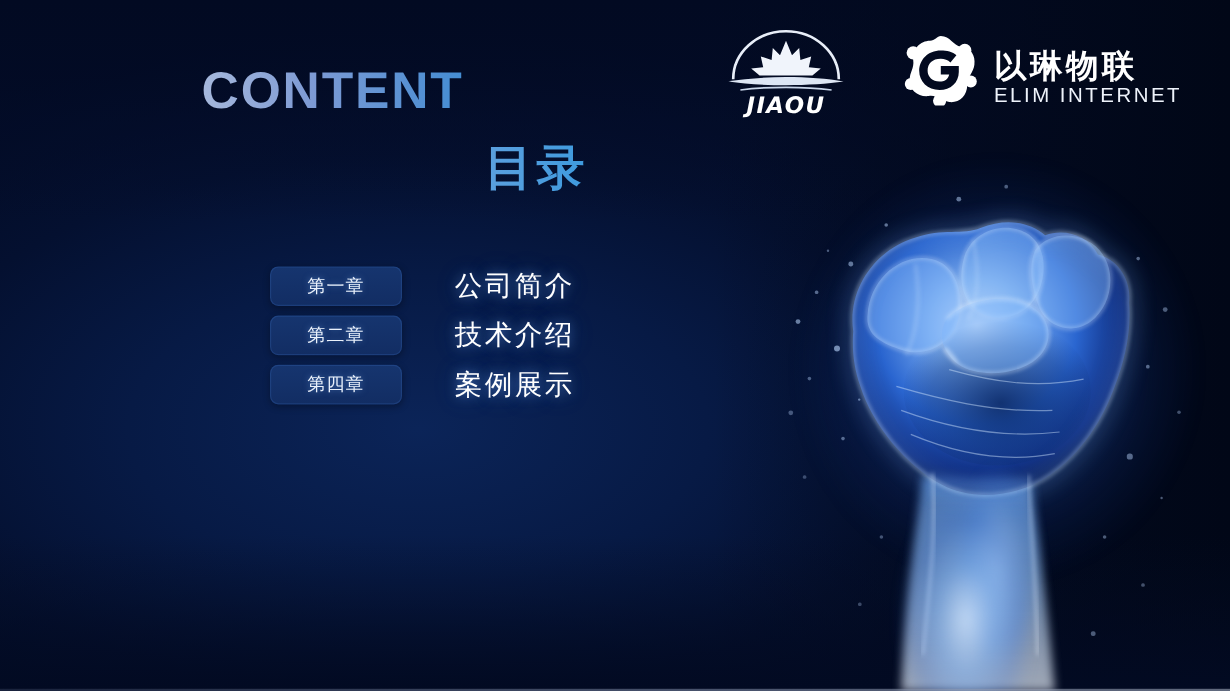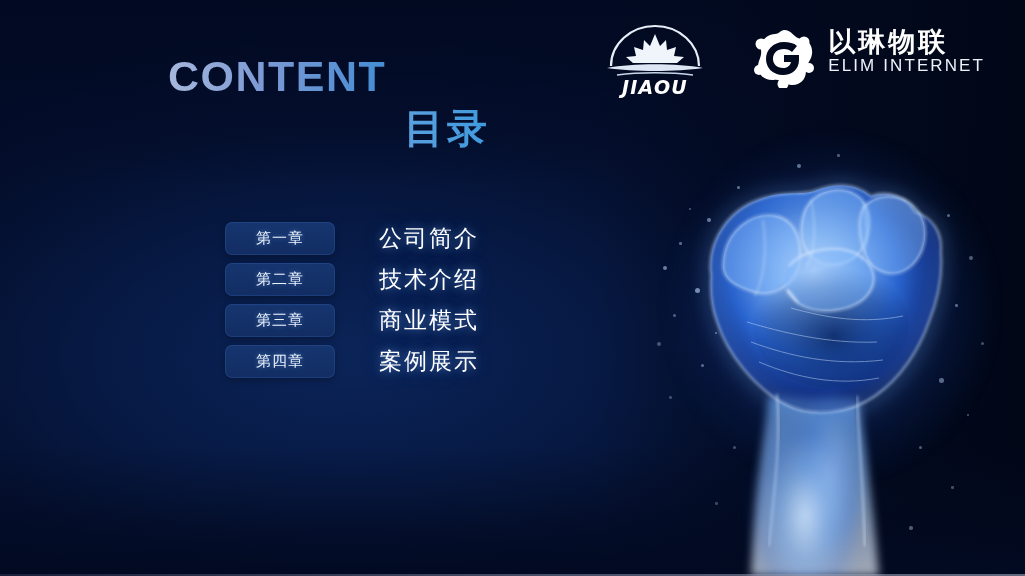--- a/index.html
+++ b/index.html
@@ -75,35 +75,35 @@
     text-align:left; line-height:1;
   }
   .title-en{
     display:block;
     font-size:43px; font-weight:bold; letter-spacing:1.5px;
     background:linear-gradient(90deg,#a6b8dc 0%,#7d9ad4 28%,#4a8ed3 62%,#1d93dd 100%);
     -webkit-background-clip:text; background-clip:text;
     -webkit-text-fill-color:transparent; color:transparent;
   }
   .title-cn{
-    display:block; text-align:right; margin-top:10px; padding-right:8px;
+    display:block; text-align:right; margin-top:22px; padding-right:8px;
     font-size:40px; font-weight:bold; letter-spacing:3px;
     background:linear-gradient(90deg,#b2c3e6 0%,#7fa6de 40%,#3b9ade 100%);
     -webkit-background-clip:text; background-clip:text;
     -webkit-text-fill-color:transparent; color:transparent;
   }
 
   
   .logos{
     position:absolute; right:40px; top:18px;
     display:flex; align-items:center; gap:44px;
   }
   .logo-jiaou{ width:104px; height:80px; position:relative; }
   .logo-jiaou svg{ display:block; }
-  .logo-elim{ display:flex; align-items:flex-start; gap:13px; }
+  .logo-elim{ display:flex; align-items:flex-end; gap:13px; }
   .elim-mark{ width:64px; height:60px; }
   .elim-text{ display:flex; flex-direction:column; gap:1px; }
   .elim-cn{
     font-size:27px; font-weight:bold; color:#ffffff;
     letter-spacing:3px; line-height:1.05;
     font-family:"DejaVu Sans","Liberation Sans",sans-serif;
   }
   .elim-en{
     font-size:17px; color:#eef3fb; letter-spacing:2.1px;
     font-weight:400; line-height:1;
@@ -325,26 +325,20 @@
       <span class="menu-title">公司简介</span>
     </div>
 
     <div class="menu-row">
       <div class="chip">
         <span class="chip-label">第二章</span>
       </div>
       <span class="menu-title">技术介绍</span>
     </div>
 
-    <div class="menu-row">
-      <div class="chip">
-        <span class="chip-label">第三章</span>
-      </div>
-      <span class="menu-title">商业模式</span>
-    </div>
 
     <div class="menu-row">
       <div class="chip">
         <span class="chip-label">第四章</span>
       </div>
       <span class="menu-title">案例展示</span>
     </div>
   </div>
 
   <div class="edge-line"></div>

